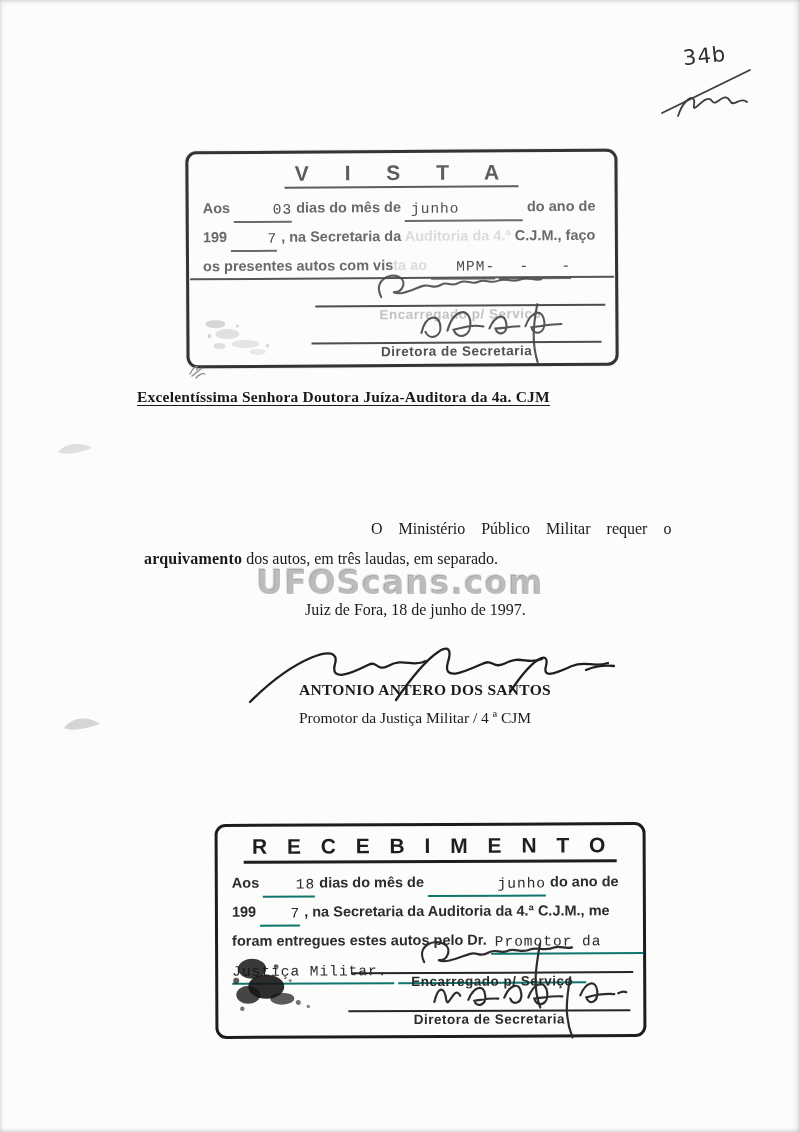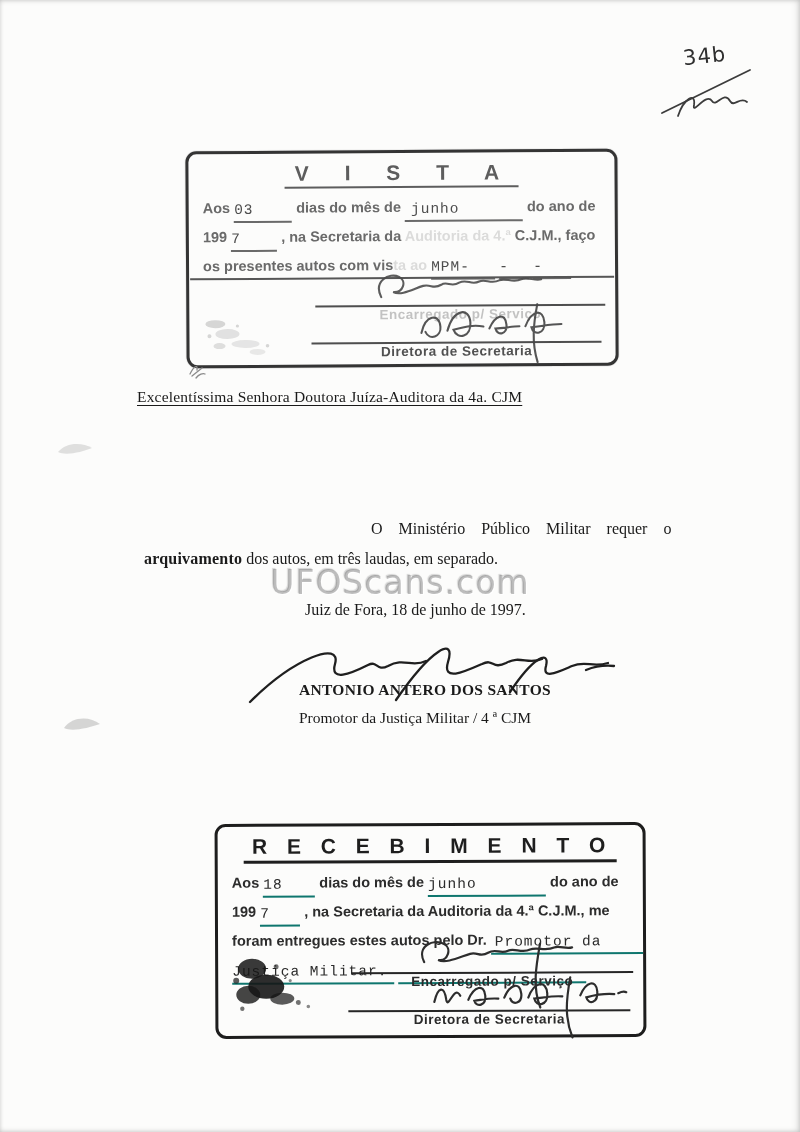--- a/index.html
+++ b/index.html
@@ -39,52 +39,52 @@
     color:#5d5d5d;border-bottom:2px solid #5d5d5d;padding:0 4px 1px 10px;
   }
   .receb-box .stamp-title{
     display:inline-block;font-size:21px;letter-spacing:7px;
     color:#1e1e1e;border-bottom:3px solid #1e1e1e;padding:0 4px 2px 8px;
   }
   .stamp-lines{padding:5px 14px 0 14px;font-size:14.5px;line-height:29px;white-space:nowrap;}
   .fill{
     display:inline-block;vertical-align:bottom;line-height:22px;
     font-family:"Liberation Mono","DejaVu Sans Mono",monospace;font-weight:normal;
-    font-size:14.5px;letter-spacing:1px;text-align:left;
+    font-size:14.5px;letter-spacing:1px;text-align:right;
   }
   .vista-box .fill{border-bottom:2px solid #6a6a6a;color:#4c4c4c;}
   .receb-box .fill{border-bottom:2px solid #0f766e;color:#2a2a2a;font-family:Liberation Mono, monospace;}
   .faded{opacity:.22;}
   .halffade{opacity:.45;}
   .sigline{position:absolute;border-top:2px solid;}
   .vista-box .sigline{border-color:#4e4e4e;}
   .receb-box .sigline{border-color:#262626;}
   .siglabel{
     position:absolute;width:100%;text-align:center;font-size:13.5px;
     font-family:"Liberation Sans",sans-serif;font-weight:bold;letter-spacing:.5px;
   }
   .vista-rule{position:absolute;left:1px;right:1px;top:124px;border-top:2px solid #565656;}
   .sigsvg{position:absolute;pointer-events:none;}
 
   
   .heading{
-    left:137px;top:388px;font-size:15.5px;font-weight:normal;
+    left:137px;top:388px;font-size:15.5px;font-weight:bold;
     text-decoration:underline;text-underline-offset:3px;letter-spacing:.2px;
   }
   .para-1{left:371px;top:520px;font-size:16px;word-spacing:12px;}
   .para-2{left:137px;top:550px;font-size:16px;margin-left:7px;}
   .para-2 b{letter-spacing:.2px;}
   .dateline{left:305px;top:601px;font-size:16px;}
   .signer-name{left:299px;top:681px;font-size:15.5px;font-weight:bold;letter-spacing:.3px;}
   .signer-role{left:299px;top:709px;font-size:15.5px;}
 
   
   .watermark{
     left:0;right:0;top:563px;text-align:center;
-    font-family:"DejaVu Sans",sans-serif;font-weight:normal;font-size:33px;
+    font-family:"DejaVu Sans",sans-serif;font-weight:bold;font-size:33px;
     color:rgba(125,125,125,.50);letter-spacing:1px;
     text-shadow:1px 1px 0 rgba(255,255,255,.9),-1px -1px 1px rgba(90,90,90,.25);
     pointer-events:none;
   }
   .smudge{position:absolute;pointer-events:none;}
 </style>
 </head>
 <body>
 
 <div class="page">

